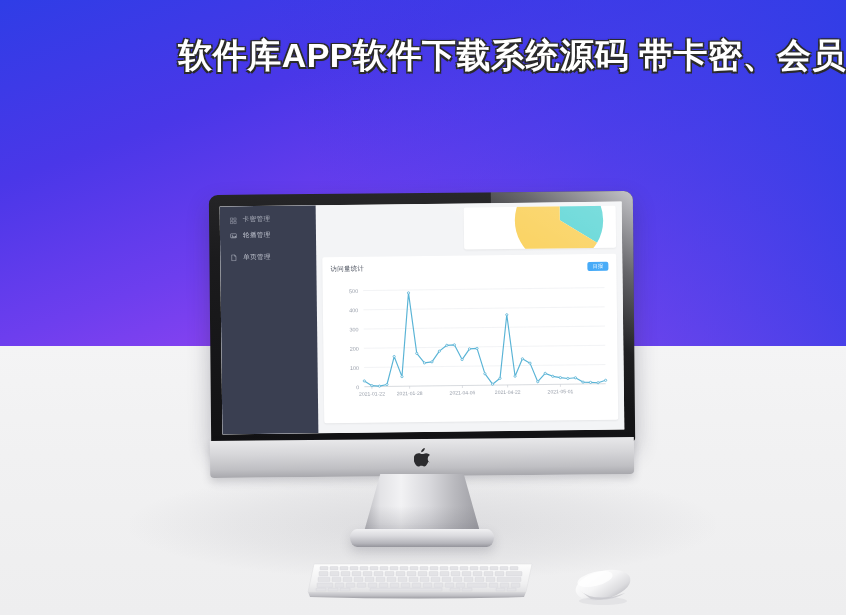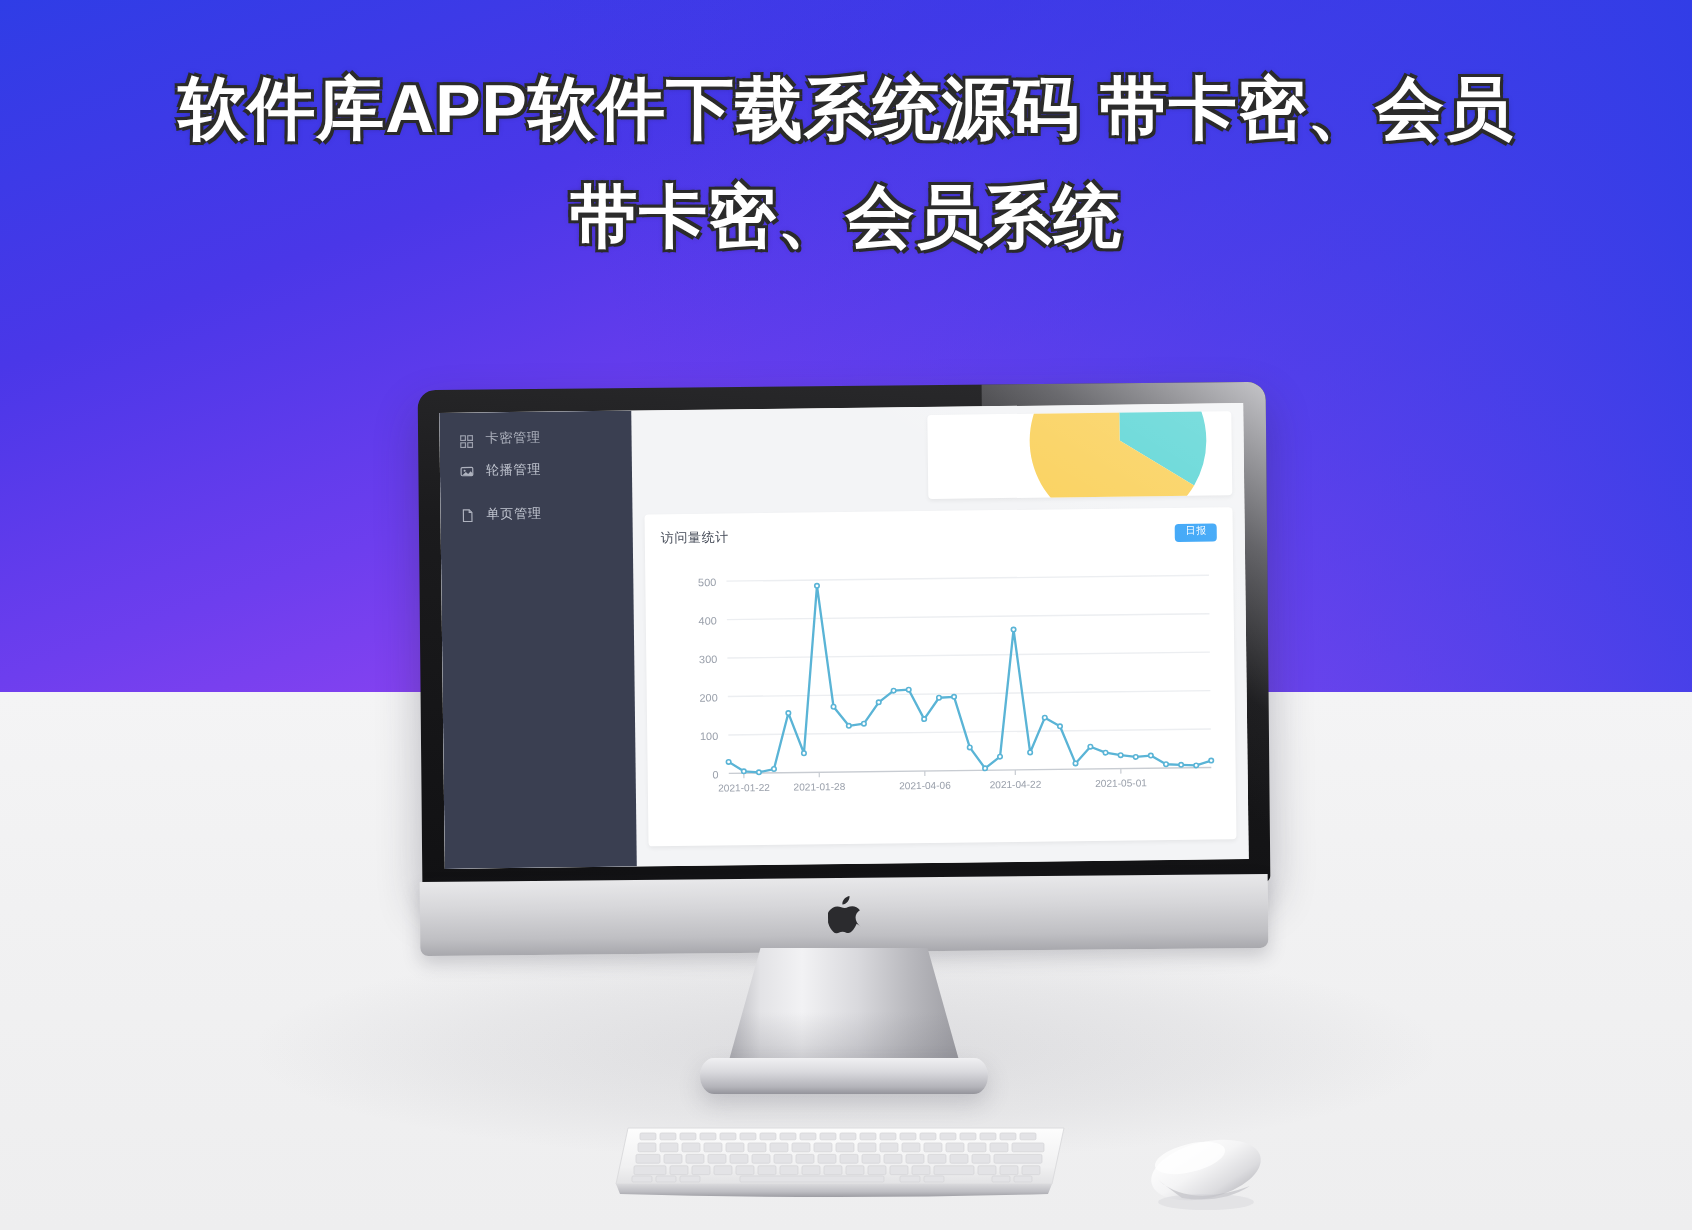--- a/index.html
+++ b/index.html
@@ -24,21 +24,21 @@
     background:linear-gradient(180deg,#f4f4f5 0%,#f1f1f2 40%,#eeeeef 100%);
   }
   .floor-shadow {
     position:absolute; left:130px; top:470px; width:586px; height:110px;
     background:radial-gradient(ellipse at 50% 50%, rgba(120,120,130,0.17) 0%, rgba(120,120,130,0.08) 45%, rgba(120,120,130,0) 72%);
   }
 
   
   .headline {
     position:absolute; left:0; top:28px; width:846px;
-    text-align:center; color:#ffffff;
+    text-align:right; color:#ffffff;
     font-size:34px; font-weight:bold; line-height:54px;
     letter-spacing:0.5px;
     text-shadow:
       -1.5px -1.5px 0 #2b2b2b, 1.5px -1.5px 0 #2b2b2b,
       -1.5px 1.5px 0 #2b2b2b, 1.5px 1.5px 0 #2b2b2b,
       0 0 3px rgba(0,0,0,0.55);
     white-space:nowrap;
   }
   .headline .line2 { display:block; }
 
@@ -144,21 +144,20 @@
 
 <div id="stage">
 
   <div class="bg-gradient"></div>
   <div class="bg-gradient-overlay"></div>
   <div class="bg-floor"></div>
   <div class="floor-shadow"></div>
 
   <div class="headline">
     <span>软件库APP软件下载系统源码 带卡密、会员</span>
-    <span class="line2">带卡密、会员系统</span>
   </div>
 
   <div class="imac">
 
     <div class="monitor-body">
       <div class="monitor-sheen"></div>
 
       <div class="screen">
         <div class="app">
 

